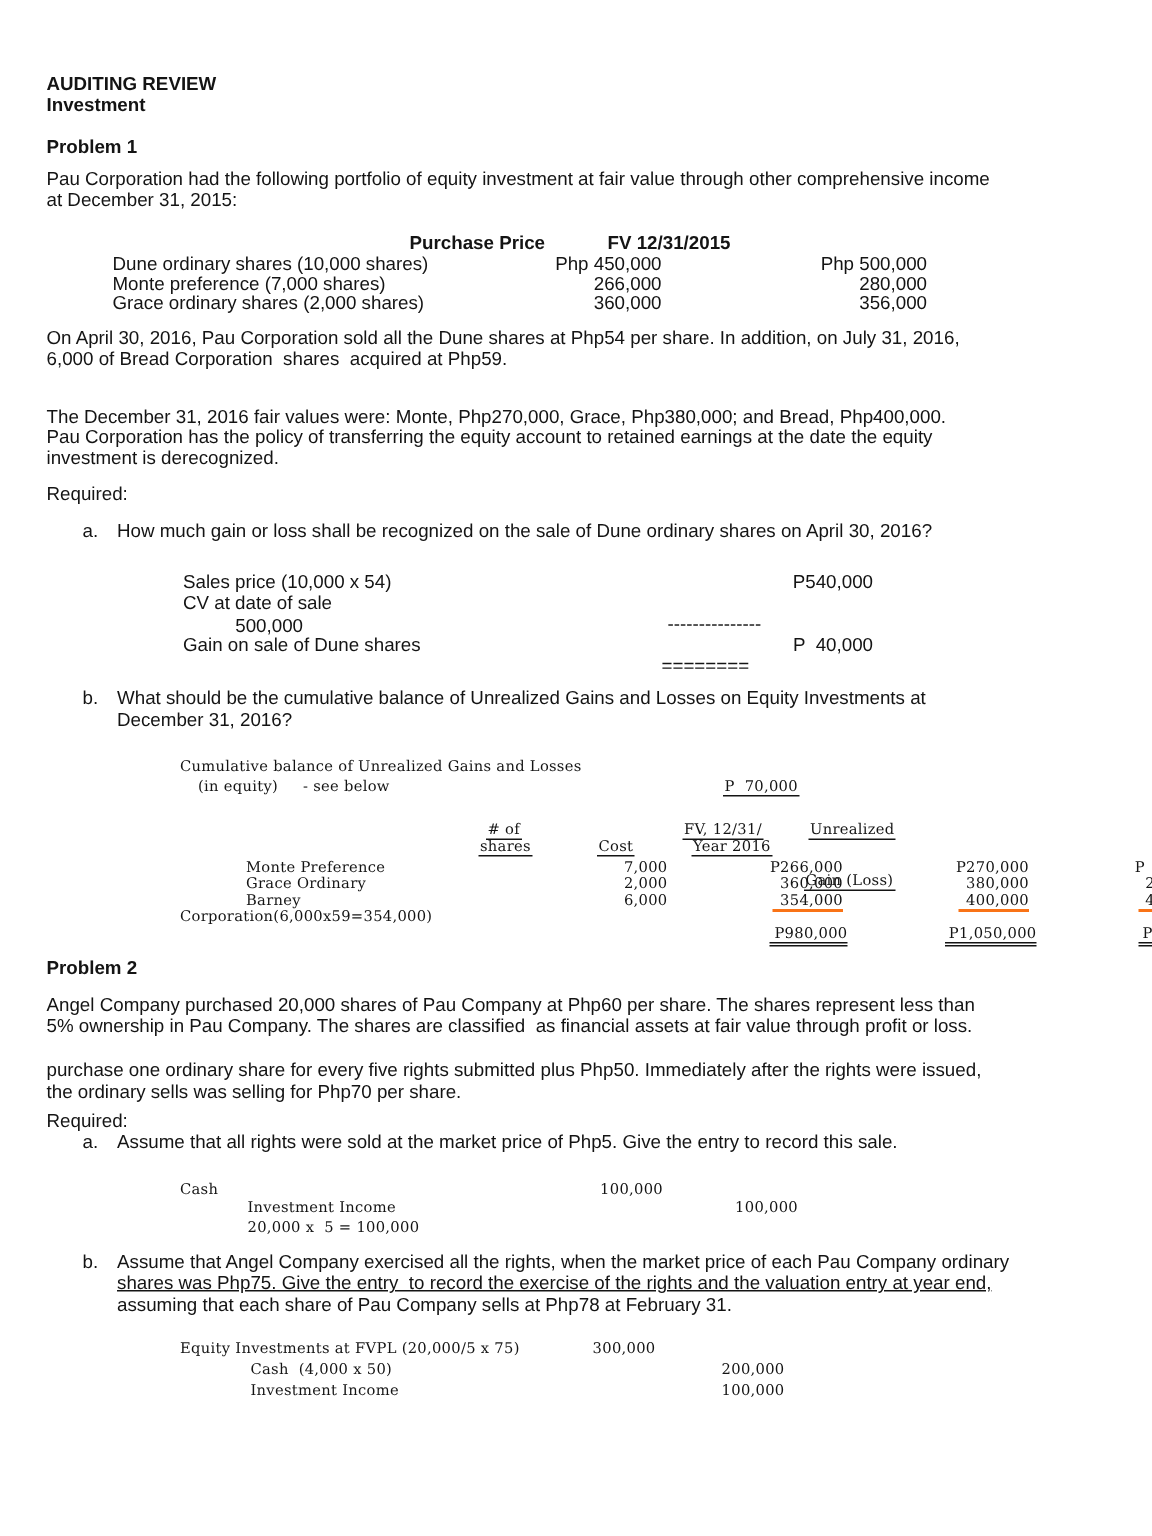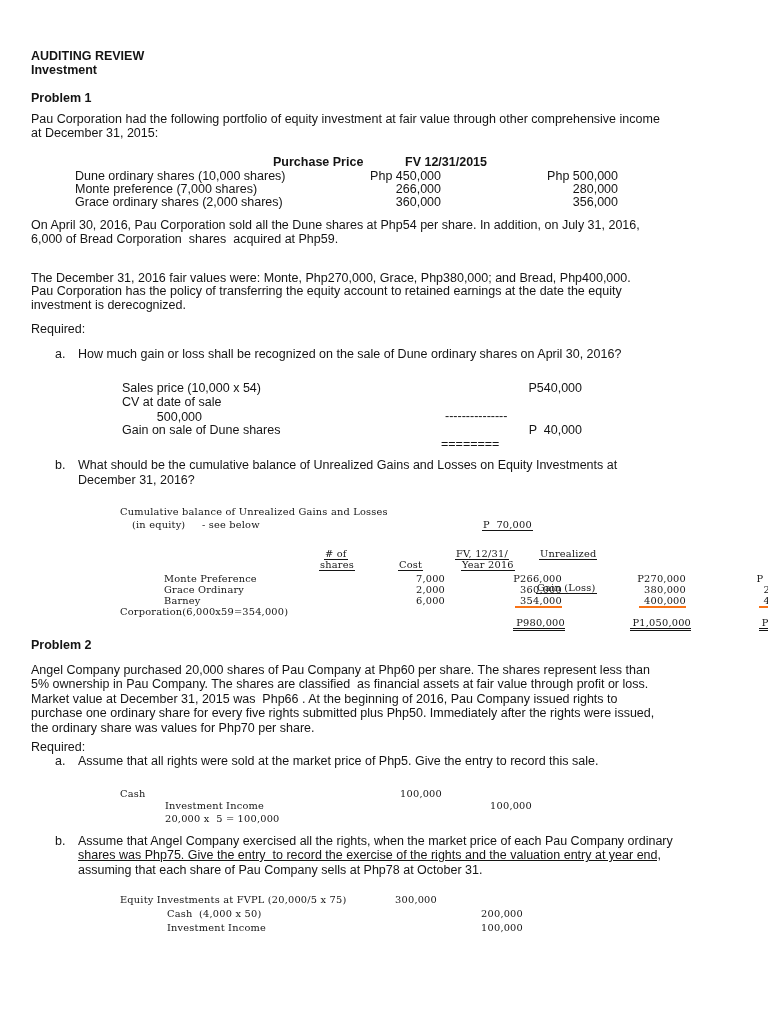--- a/index.html
+++ b/index.html
@@ -137,38 +137,37 @@
     <div class="cell st-sh"></div>
     <div class="cell st-cost" style="width:76px;"><span class="dul">P980,000</span></div>
     <div class="cell st-fv" style="width:82px;"><span class="dul">P1,050,000</span></div>
     <div class="cell st-gain"><span class="dul">P70,000</span></div>
   </div>
 
   <div class="abs b" style="left:31px; top:638px;">Problem 2</div>
 
   <div class="abs" style="left:31px; top:663px;">Angel Company purchased 20,000 shares of Pau Company at Php60 per share. The shares represent less than</div>
   <div class="abs" style="left:31px; top:677px;">5% ownership in Pau Company. The shares are classified  as financial assets at fair value through profit or loss.</div>
-  <div class="abs" style="left:31px; top:692px;">Market value at December 31, 2015 was  Php66 . At the beginning of 2016, Pau Company issued rights to</div>
   <div class="abs" style="left:31px; top:706px;">purchase one ordinary share for every five rights submitted plus Php50. Immediately after the rights were issued,</div>
-  <div class="abs" style="left:31px; top:721px;">the ordinary share was values for Php70 per share.</div>
+  <div class="abs" style="left:31px; top:721px;">the ordinary sells was selling for Php70 per share.</div>
 
   <div class="abs" style="left:31px; top:740px;">Required:</div>
   <div class="abs" style="left:55px; top:754px;">a.</div>
   <div class="abs" style="left:78px; top:754px;">Assume that all rights were sold at the market price of Php5. Give the entry to record this sale.</div>
 
   <div class="abs serif" style="left:120px; top:788px;">Cash</div>
   <div class="abs serif r" style="left:362px; top:788px; width:80px;">100,000</div>
   <div class="abs serif" style="left:165px; top:800px;">Investment Income</div>
   <div class="abs serif r" style="left:452px; top:800px; width:80px;">100,000</div>
   <div class="abs serif" style="left:165px; top:813px;">20,000 x  5 = 100,000</div>
 
   <div class="abs" style="left:55px; top:834px;">b.</div>
   <div class="abs" style="left:78px; top:834px;">Assume that Angel Company exercised all the rights, when the market price of each Pau Company ordinary</div>
   <div class="abs" style="left:78px; top:848px;text-decoration:underline;">shares was Php75. Give the entry  to record the exercise of the rights and the valuation entry at year end,</div>
-  <div class="abs" style="left:78px; top:863px;">assuming that each share of Pau Company sells at Php78 at October 31.</div>
+  <div class="abs" style="left:78px; top:863px;">assuming that each share of Pau Company sells at Php78 at February 31.</div>
 
   <div class="abs serif" style="left:120px; top:894px;">Equity Investments at FVPL (20,000/5 x 75)</div>
   <div class="abs serif r" style="left:357px; top:894px; width:80px;">300,000</div>
   <div class="abs serif" style="left:167px; top:908px;">Cash  (4,000 x 50)</div>
   <div class="abs serif r" style="left:443px; top:908px; width:80px;">200,000</div>
   <div class="abs serif" style="left:167px; top:922px;">Investment Income</div>
   <div class="abs serif r" style="left:443px; top:922px; width:80px;">100,000</div>
 
 </div>
 

